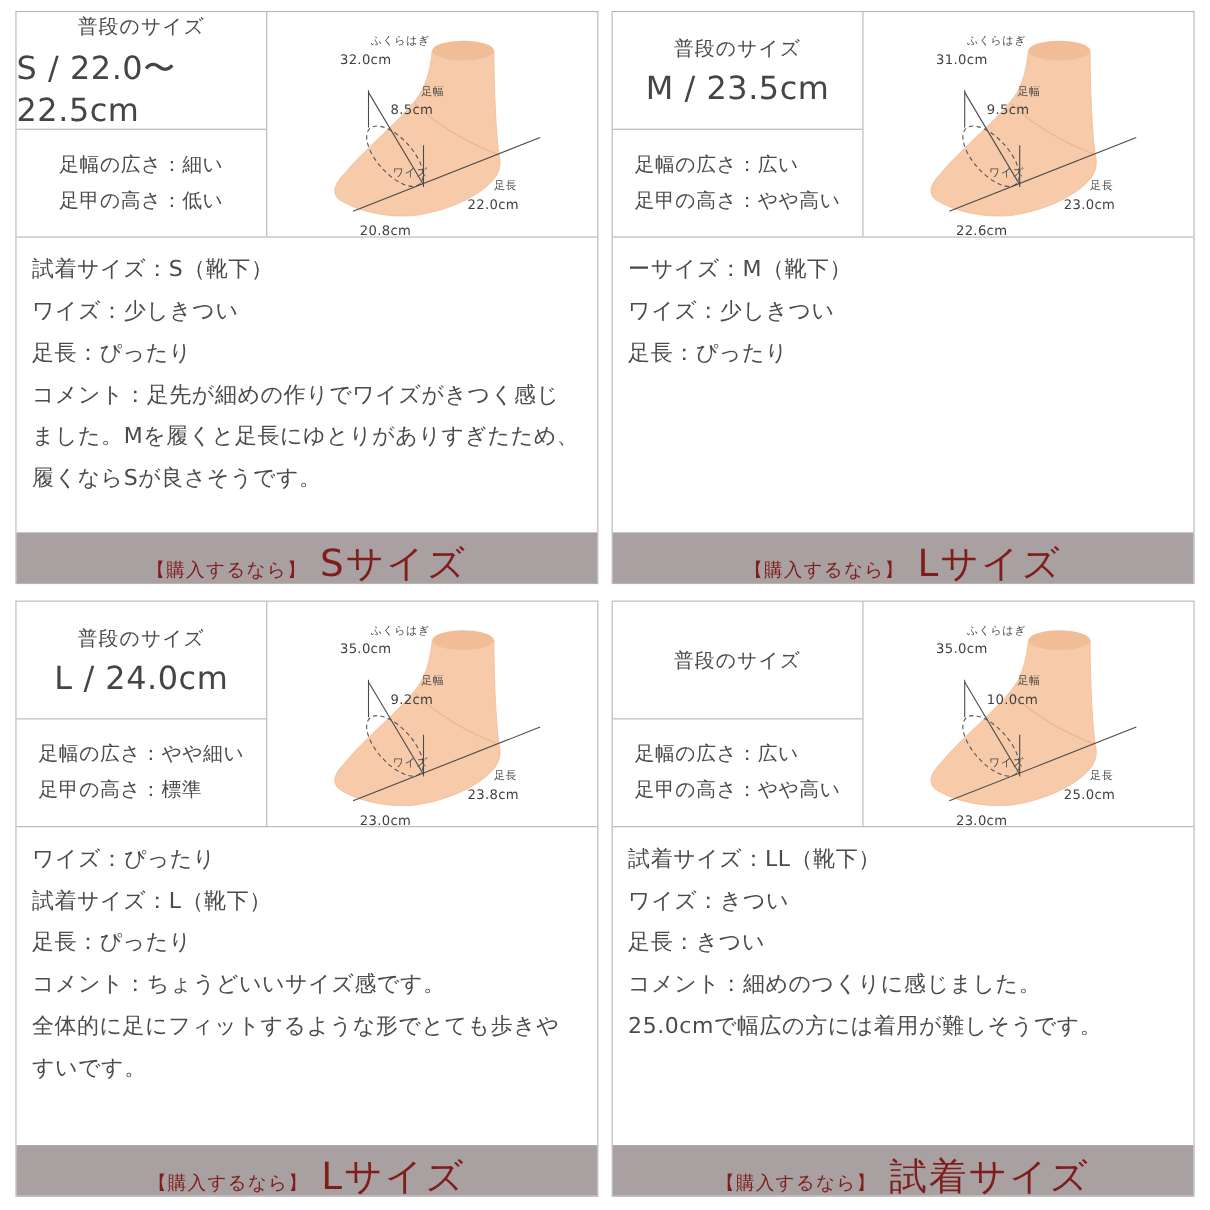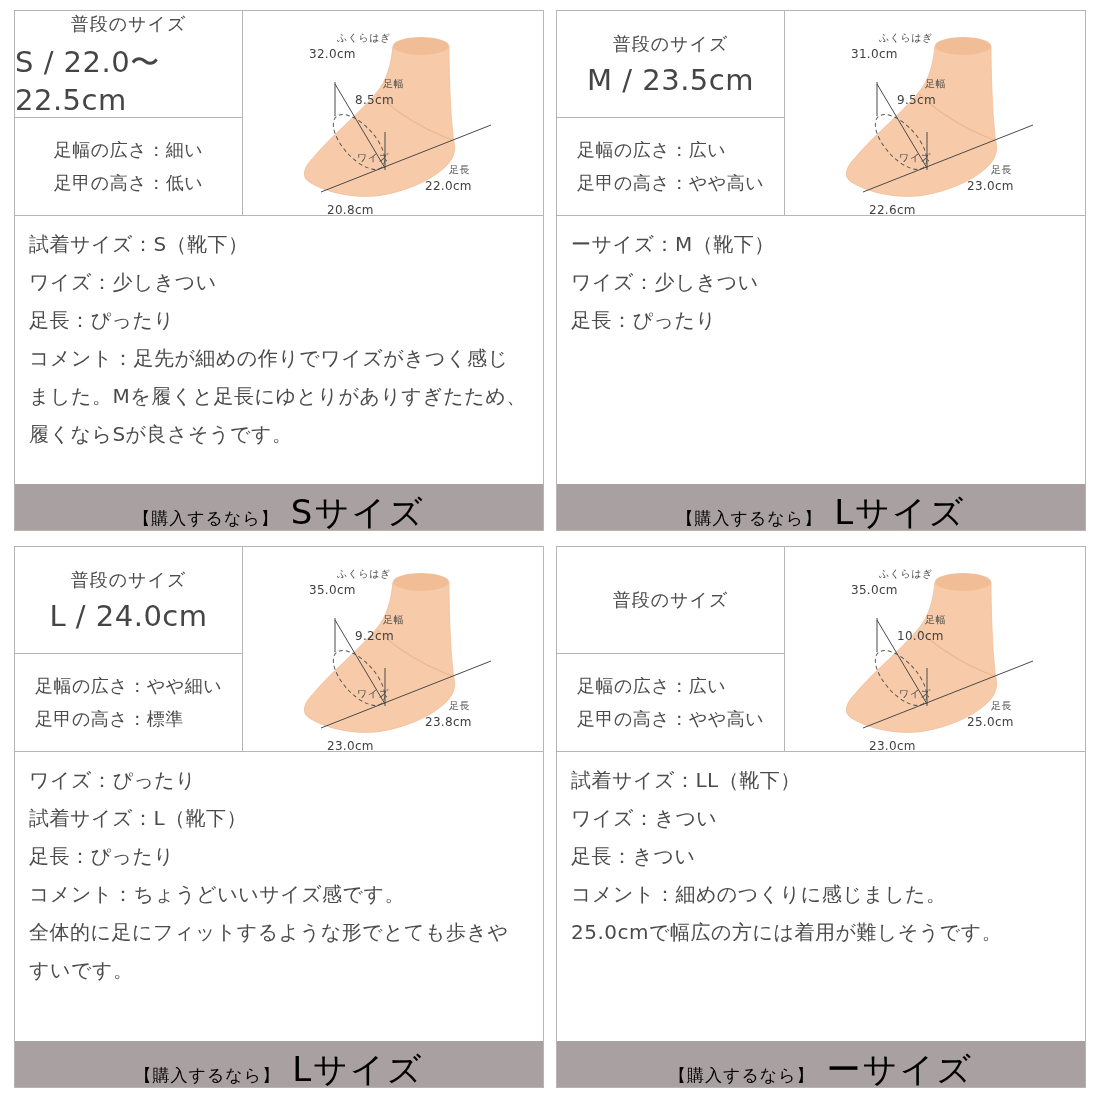--- a/index.html
+++ b/index.html
@@ -42,21 +42,21 @@
   .m.small{font-size:10px;color:#4b4b4b;letter-spacing:0.5px;margin-left:28px;}
   .m.val{font-size:12px;color:#3f3f3f;letter-spacing:0.3px;}
   .calf-l{left:66px;top:22px;} .calf-v{left:66px;top:37px;}
   .width-l{left:112px;top:68px;} .width-v{left:112px;top:83px;}
   .wise-l{left:86px;top:142px;} .wise-v{left:84px;top:157px;margin-top:36px;}
   .length-l{left:178px;top:154px;text-align:right;} .length-v{left:182px;top:169px;}
   
   .fit{flex:1;padding:9px 14px 0 14px;font-size:20px;line-height:1.9;letter-spacing:0.5px;}
   .fit p{margin:0;}
   
-  .buy-bar{height:46px;flex:0 0 auto;background:var(--bar-bg);color:#000000;
+  .buy-bar{height:46px;flex:0 0 auto;background:var(--bar-bg);color:#7f1d1d;
     display:flex;align-items:baseline;justify-content:center;gap:12px;padding-top:6px;}
   .buy-prefix{font-size:17px;letter-spacing:1px;}
   .buy-size{font-size:34px;font-weight:500;letter-spacing:2px;}
 </style>
 </head>
 <body>
 
 <main class="grid">
 
   <section class="panel">
@@ -272,17 +272,17 @@
     </div>
     <div class="fit">
       <p>試着サイズ：LL（靴下）</p>
       <p>ワイズ：きつい</p>
       <p>足長：きつい</p>
       <p>コメント：細めのつくりに感じました。</p>
       <p>25.0cmで幅広の方には着用が難しそうです。</p>
     </div>
     <div class="buy-bar">
       <span class="buy-prefix">【購入するなら】</span>
-      <span class="buy-size">ーサイズ</span>
+      <span class="buy-size">試着サイズ</span>
     </div>
   </section>
 
 </main>
 
 </body></html>

